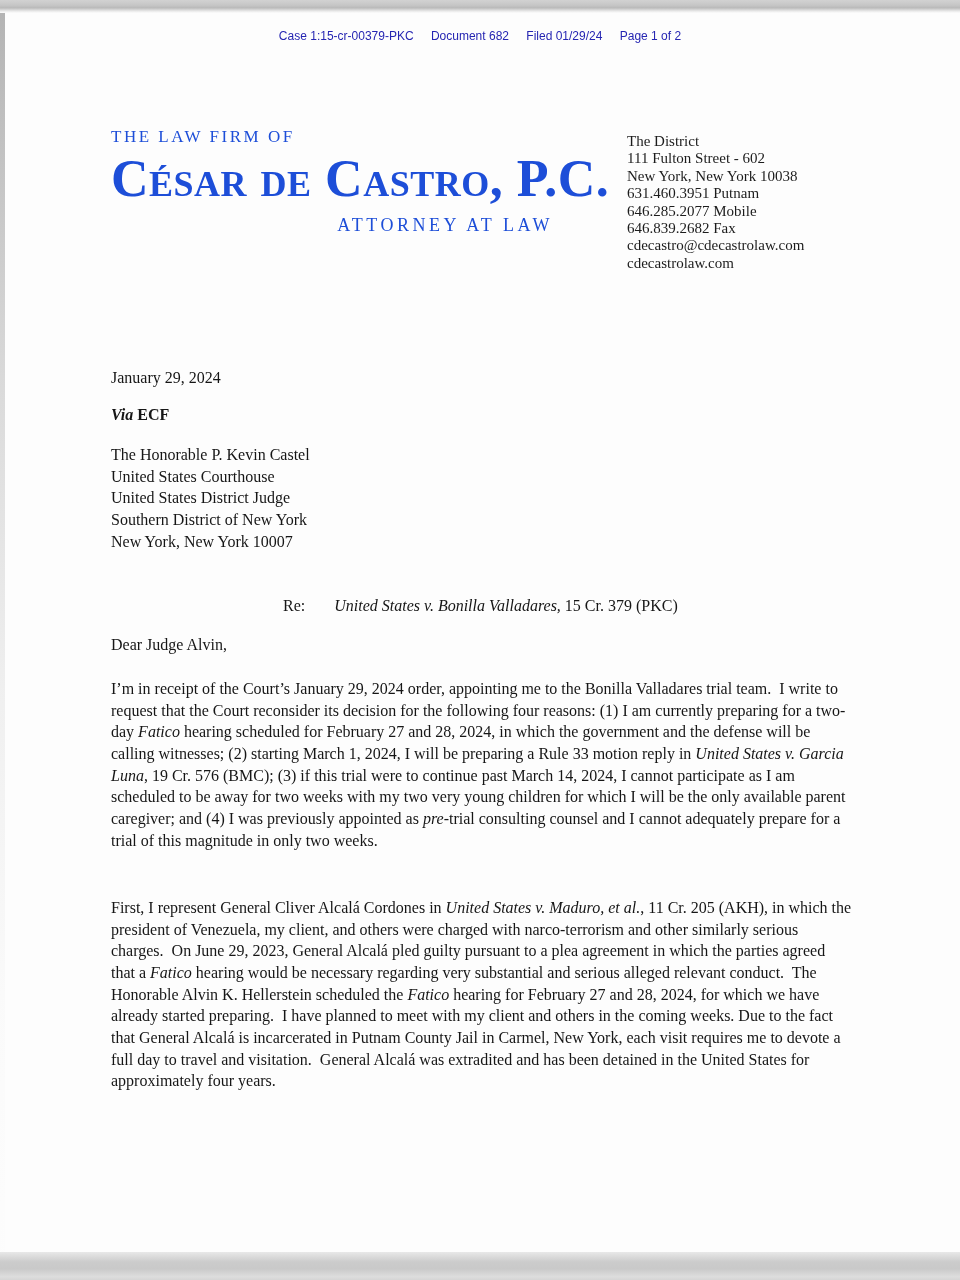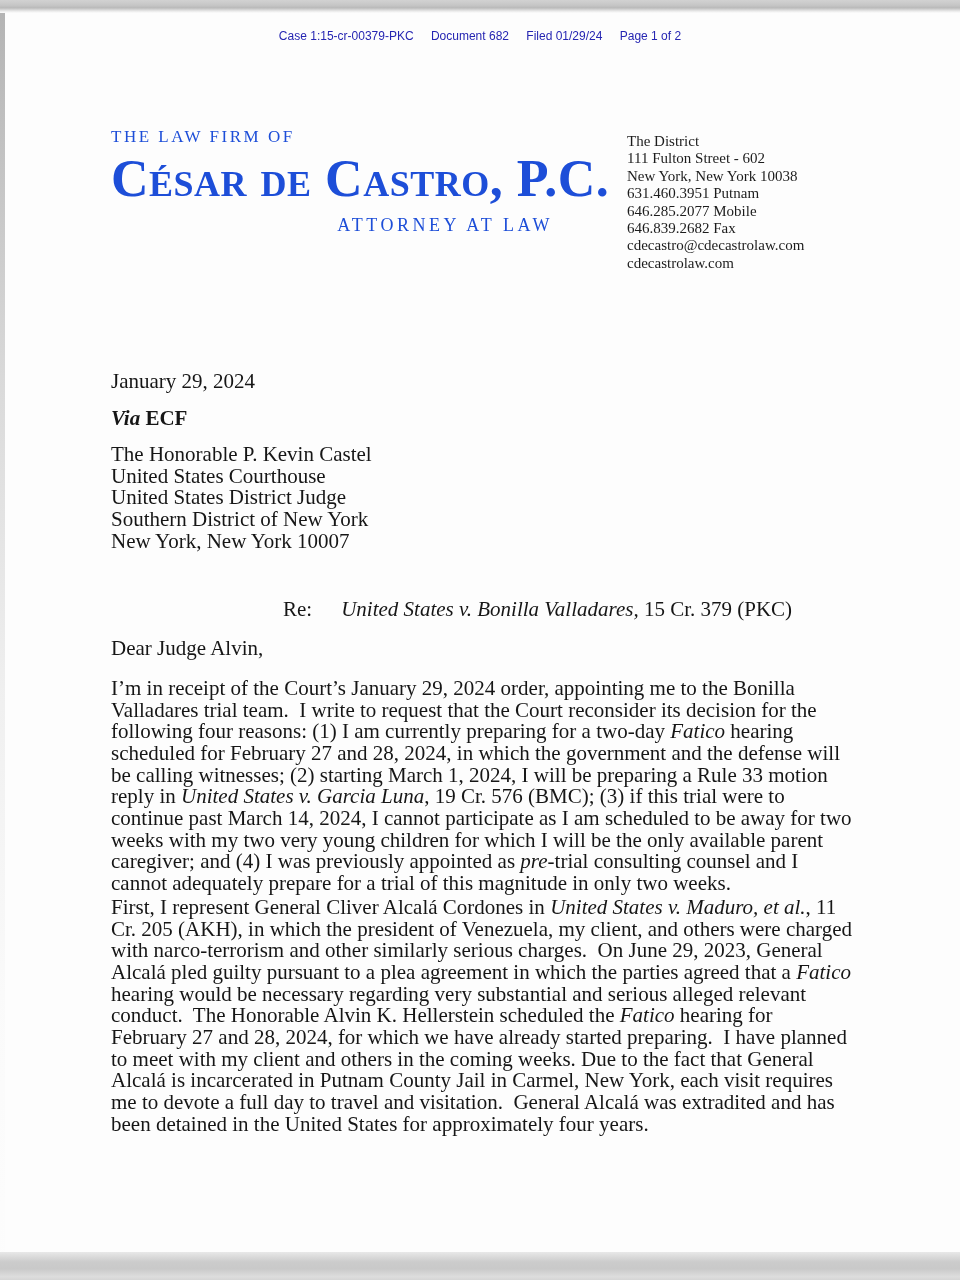--- a/index.html
+++ b/index.html
@@ -64,21 +64,21 @@
     text-align: right;
     font-size: 18px; letter-spacing: 3.5px;
   }
   .lh-right {
     position: absolute; left: 627px; top: 133px;
     font-size: 15px; line-height: 17.4px;
     color: #1c1c1c;
   }
 
   
-  .body-text { font-size: 21px; color: #161616; }
+  .body-text { font-size: 16px; color: #161616; }
   .date       { position: absolute; left: 111px; top: 369px; }
   .via        { position: absolute; left: 111px; top: 406px; font-weight: bold; }
   .recipient  { position: absolute; left: 111px; top: 444px; line-height: 21.7px; }
   .re-line    { position: absolute; left: 283px; top: 597px; }
   .re-label   { display: inline-block; margin-right: 29px; }
   .salutation { position: absolute; left: 111px; top: 636px; }
   .para {
     position: absolute; left: 111px; width: 741px;
     line-height: 21.65px;
     white-space: pre-wrap;

